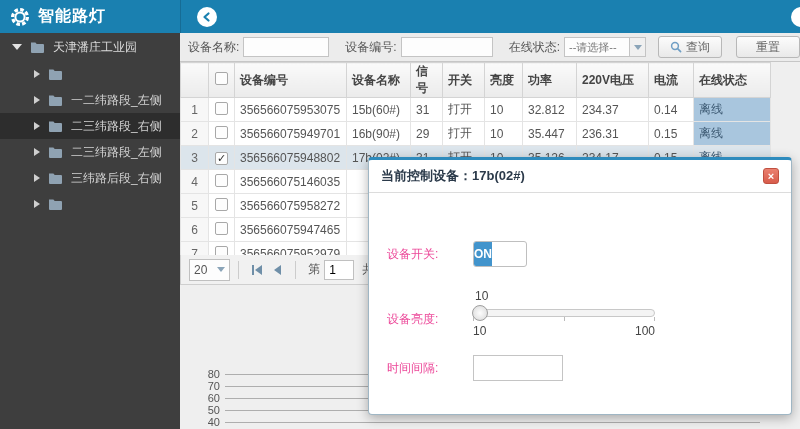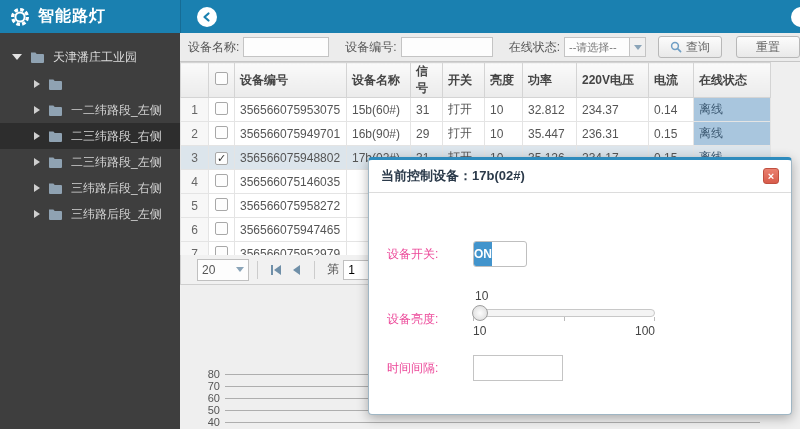--- a/index.html
+++ b/index.html
@@ -4,21 +4,21 @@
 <style>
   * { margin:0; padding:0; box-sizing:border-box; }
   html,body { width:800px; height:429px; overflow:hidden; }
   body { font-family:"Liberation Sans","DejaVu Sans",sans-serif; font-size:12px; color:#555; background:#efefef; position:relative; }
   .app { position:relative; width:800px; height:429px; }
 
   
   .sidebar { position:absolute; left:0; top:0; width:180px; height:429px; background:#3e3e3e; z-index:5; }
   .sidebar-header { height:33px; background:#1a80b0; display:flex; align-items:center; padding-left:10px; gap:8px; }
   .logo-title { color:#fff; font-size:16px; font-weight:bold; letter-spacing:1px; }
-  .tree { padding-top:10px; }
+  .tree { }
   .tree-root { display:flex; align-items:center; height:28px; padding-left:12px; gap:8px; color:#dcdcdc; cursor:pointer; }
   .tree-item { display:flex; align-items:center; height:26px; padding-left:34px; gap:8px; color:#d2d2d2; cursor:pointer; }
   .tree-item.selected { background:#2d2d2d; }
   .caret-down { width:0; height:0; border-left:5px solid transparent; border-right:5px solid transparent; border-top:6px solid #e2e2e2; }
   .caret-right { width:0; height:0; border-top:4px solid transparent; border-bottom:4px solid transparent; border-left:6px solid #cfcfcf; }
   .folder-icon { display:inline-flex; width:15px; height:13px; }
   .tree-label { font-size:12px; }
 
   
   .main { position:absolute; left:180px; top:0; width:620px; height:429px; }
@@ -44,21 +44,21 @@
   .grid td { height:24px; border:1px solid #e4e4e4; font-size:12px; color:#555; padding:0 5px; white-space:nowrap; overflow:hidden; }
   .grid td.cell-num { text-align:center; color:#666; background:#f7f7f7; }
   .grid td.cell-cb, .grid th.col-cb { text-align:center; padding:0; }
   .grid tr.checked-row td { background:#dce5ec; }
   .grid td.status-cell { background:#a9c6de; color:#3d5a73; }
   .checkbox { display:inline-flex; width:13px; height:13px; border:1px solid #a8a8a8; background:#fdfdfd; border-radius:2px; align-items:center; justify-content:center; font-size:11px; line-height:11px; color:#333; cursor:pointer; }
   .checkbox.checked { color:#2f2f2f; font-weight:bold; }
 
   
   .pager { position:absolute; left:0; top:255px; width:590px; height:30px; background:#f1f1f1; border:1px solid #cfcfcf; border-top:0; display:flex; align-items:center; }
-  .pagesize { display:flex; align-items:center; height:22px; border:1px solid #c0c0c0; background:#fdfdfd; margin-left:16px; padding:0 4px; gap:21px; cursor:pointer; }
+  .pagesize { display:flex; align-items:center; height:22px; border:1px solid #c0c0c0; background:#fdfdfd; margin-left:8px; padding:0 4px; gap:10px; cursor:pointer; }
   .pager-sep { width:1px; height:18px; background:#cccccc; margin:0 8px; }
   .pager-ico { display:flex; align-items:center; justify-content:center; width:20px; height:20px; cursor:pointer; }
   .tri-left { width:0; height:0; border-top:5px solid transparent; border-bottom:5px solid transparent; border-right:7px solid #6f8fa8; }
   .bar-left { width:2px; height:10px; background:#6f8fa8; margin-right:1px; }
   .pager-text { color:#555; margin:0 4px; }
   .page-input { width:30px; height:20px; border:1px solid #c0c0c0; text-align:left; padding:0 4px; font-size:12px; background:#fff; }
 
   
   .time-row { position:absolute; left:0; top:297px; display:flex; align-items:center; }
   .time-label { color:#8a8a8a; margin-left:16px; }
@@ -160,21 +160,20 @@
             </span>
             <span class="tree-label">三纬路后段_右侧</span>
           </div>
           <div class="tree-item">
             <span class="caret-right"></span>
             <span class="folder-icon">
               <svg width="15" height="13" viewBox="0 0 15 13">
                 <path d="M1 1.5h4.4l1.3 1.6H13a1 1 0 0 1 1 1V11a1 1 0 0 1-1 1H2a1 1 0 0 1-1-1V1.5z" fill="#8fa2b2"></path>
               </svg>
             </span>
-            <span class="tree-label">三纬路后段_左侧</span>
           </div>
         </div>
     </div>
   </div>
 
   <div class="main">
     <div class="topbar">
       <div class="back-btn">
         <svg width="12" height="12" viewBox="0 0 12 12">
           <polyline points="7.5,2.5 3.5,6 7.5,9.5" fill="none" stroke="#1a80b0" stroke-width="2.2" stroke-linecap="round" stroke-linejoin="round"></polyline>

